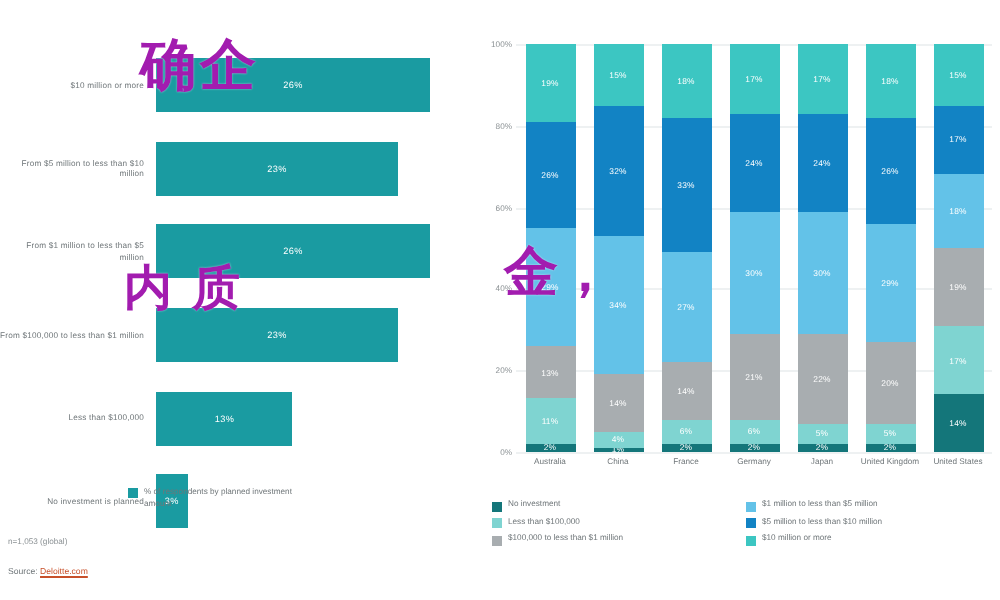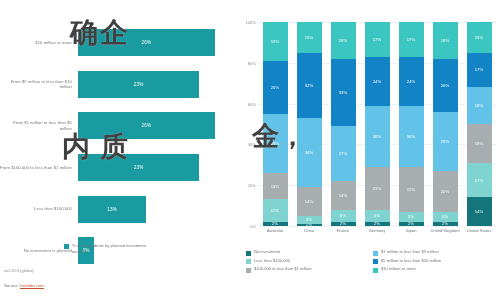--- a/index.html
+++ b/index.html
@@ -70,27 +70,27 @@
   .lg-item{width:50%;display:flex;align-items:flex-start;gap:3px;margin-bottom:3px;}
   .lg-item .sw{width:5px;height:5px;flex:0 0 auto;margin-top:.5px;}
   .lg-item .txt{font-size:4.1px;color:#6f7679;line-height:1.2;}
 
   
   .overlay{
     position:absolute;left:0;top:0;width:500px;height:300px;
     pointer-events:none;
   }
   .ov{
-    position:absolute;color:#404040;font-weight:bold;
+    position:absolute;color:#a21caf;font-weight:bold;
     font-family:Liberation Mono, monospace;
     white-space:nowrap;
     text-shadow:0 0 1px rgba(255,255,255,.6);
   }
   .ov-l1{left:70px;top:14px;font-size:28px;letter-spacing:2px;}
-  .ov-l2{left:62px;top:128px;font-size:28px;letter-spacing:10px;}
+  .ov-l2{left:62px;top:128px;font-size:24px;letter-spacing:10px;}
   .ov-r1{left:258px;top:12px;font-size:27px;letter-spacing:9px;}
   .ov-r2{left:252px;top:118px;font-size:27px;}
   .ov-r3{left:262px;top:196px;font-size:22px;letter-spacing:6px;opacity:.95;}
 </style>
 </head>
 <body>
 
 <div class="page">
 
   <div class="left-panel">

